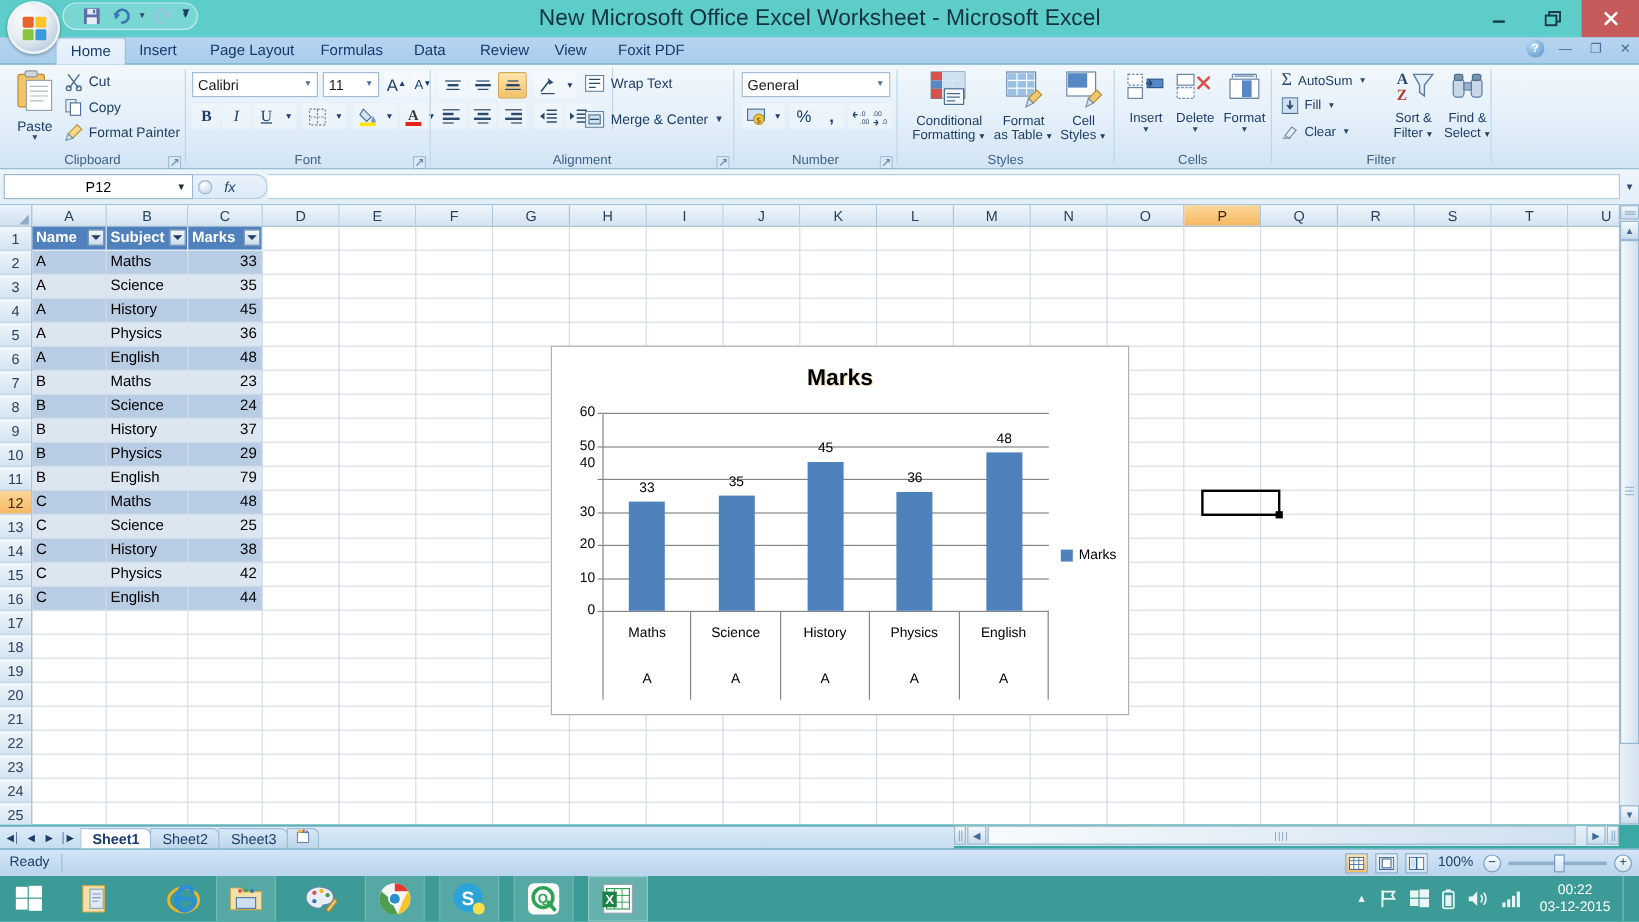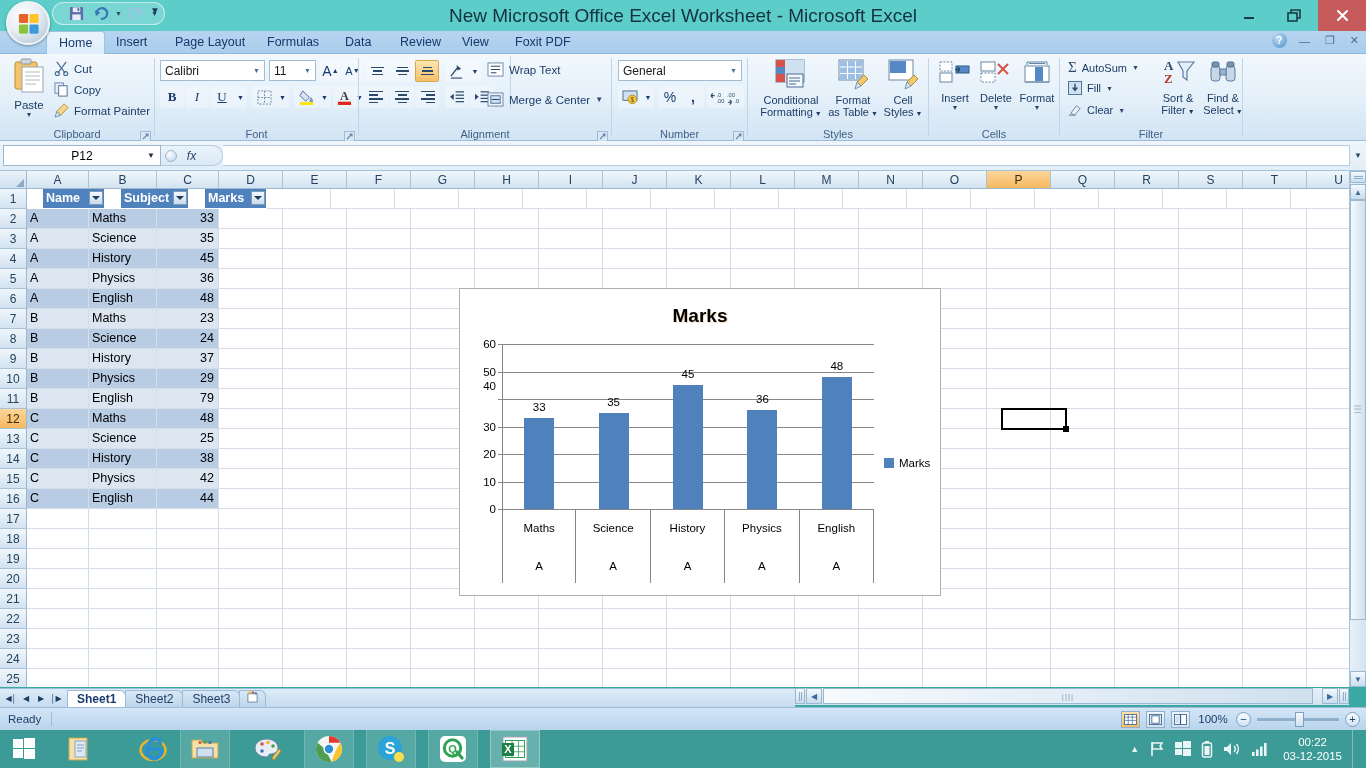--- a/index.html
+++ b/index.html
@@ -167,21 +167,21 @@
   .rh.sel { background: linear-gradient(#fcd79a, #f6b860); color: #3a2a08; }
   .cells { position: absolute; left: 27px; top: 18px; }
   .cellrow { display: flex; height: 20px; }
   .cell {
     height: 20px; line-height: 19px; font-size: 12.5px; color: #000;
     border-right: 1px solid #d4dde8; border-bottom: 1px solid #d4dde8;
     padding: 0 3px; overflow: hidden; white-space: nowrap; cursor: cell;
   }
   .cell.tbl-hdr {
     background: #4f81bd; color: #fff; font-weight: bold; position: relative;
-    border-right: 1px solid #fff; border-bottom: 1px solid #fff; padding-right: 0; margin-left: 16px;
+    border-right: 1px solid #fff; border-bottom: 1px solid #fff; padding-right: 0;
   }
   .cell.tbl-band1 { background: #dce6f1; }
   .cell.tbl-band2 { background: #b8cce4; }
   .cell.num { text-align: right; padding-right: 4px; }
   .filter-btn {
     position: absolute; right: 1px; top: 2px; width: 14px; height: 14px;
     background: linear-gradient(#f3f7fb,#ccdcec); border: 1px solid #7d9ab6;
     display: flex; align-items: center; justify-content: center; cursor: pointer;
   }
   .filter-btn::after { content:''; border-left:4px solid transparent; border-right:4px solid transparent; border-top:4px solid #1d3d66; }

